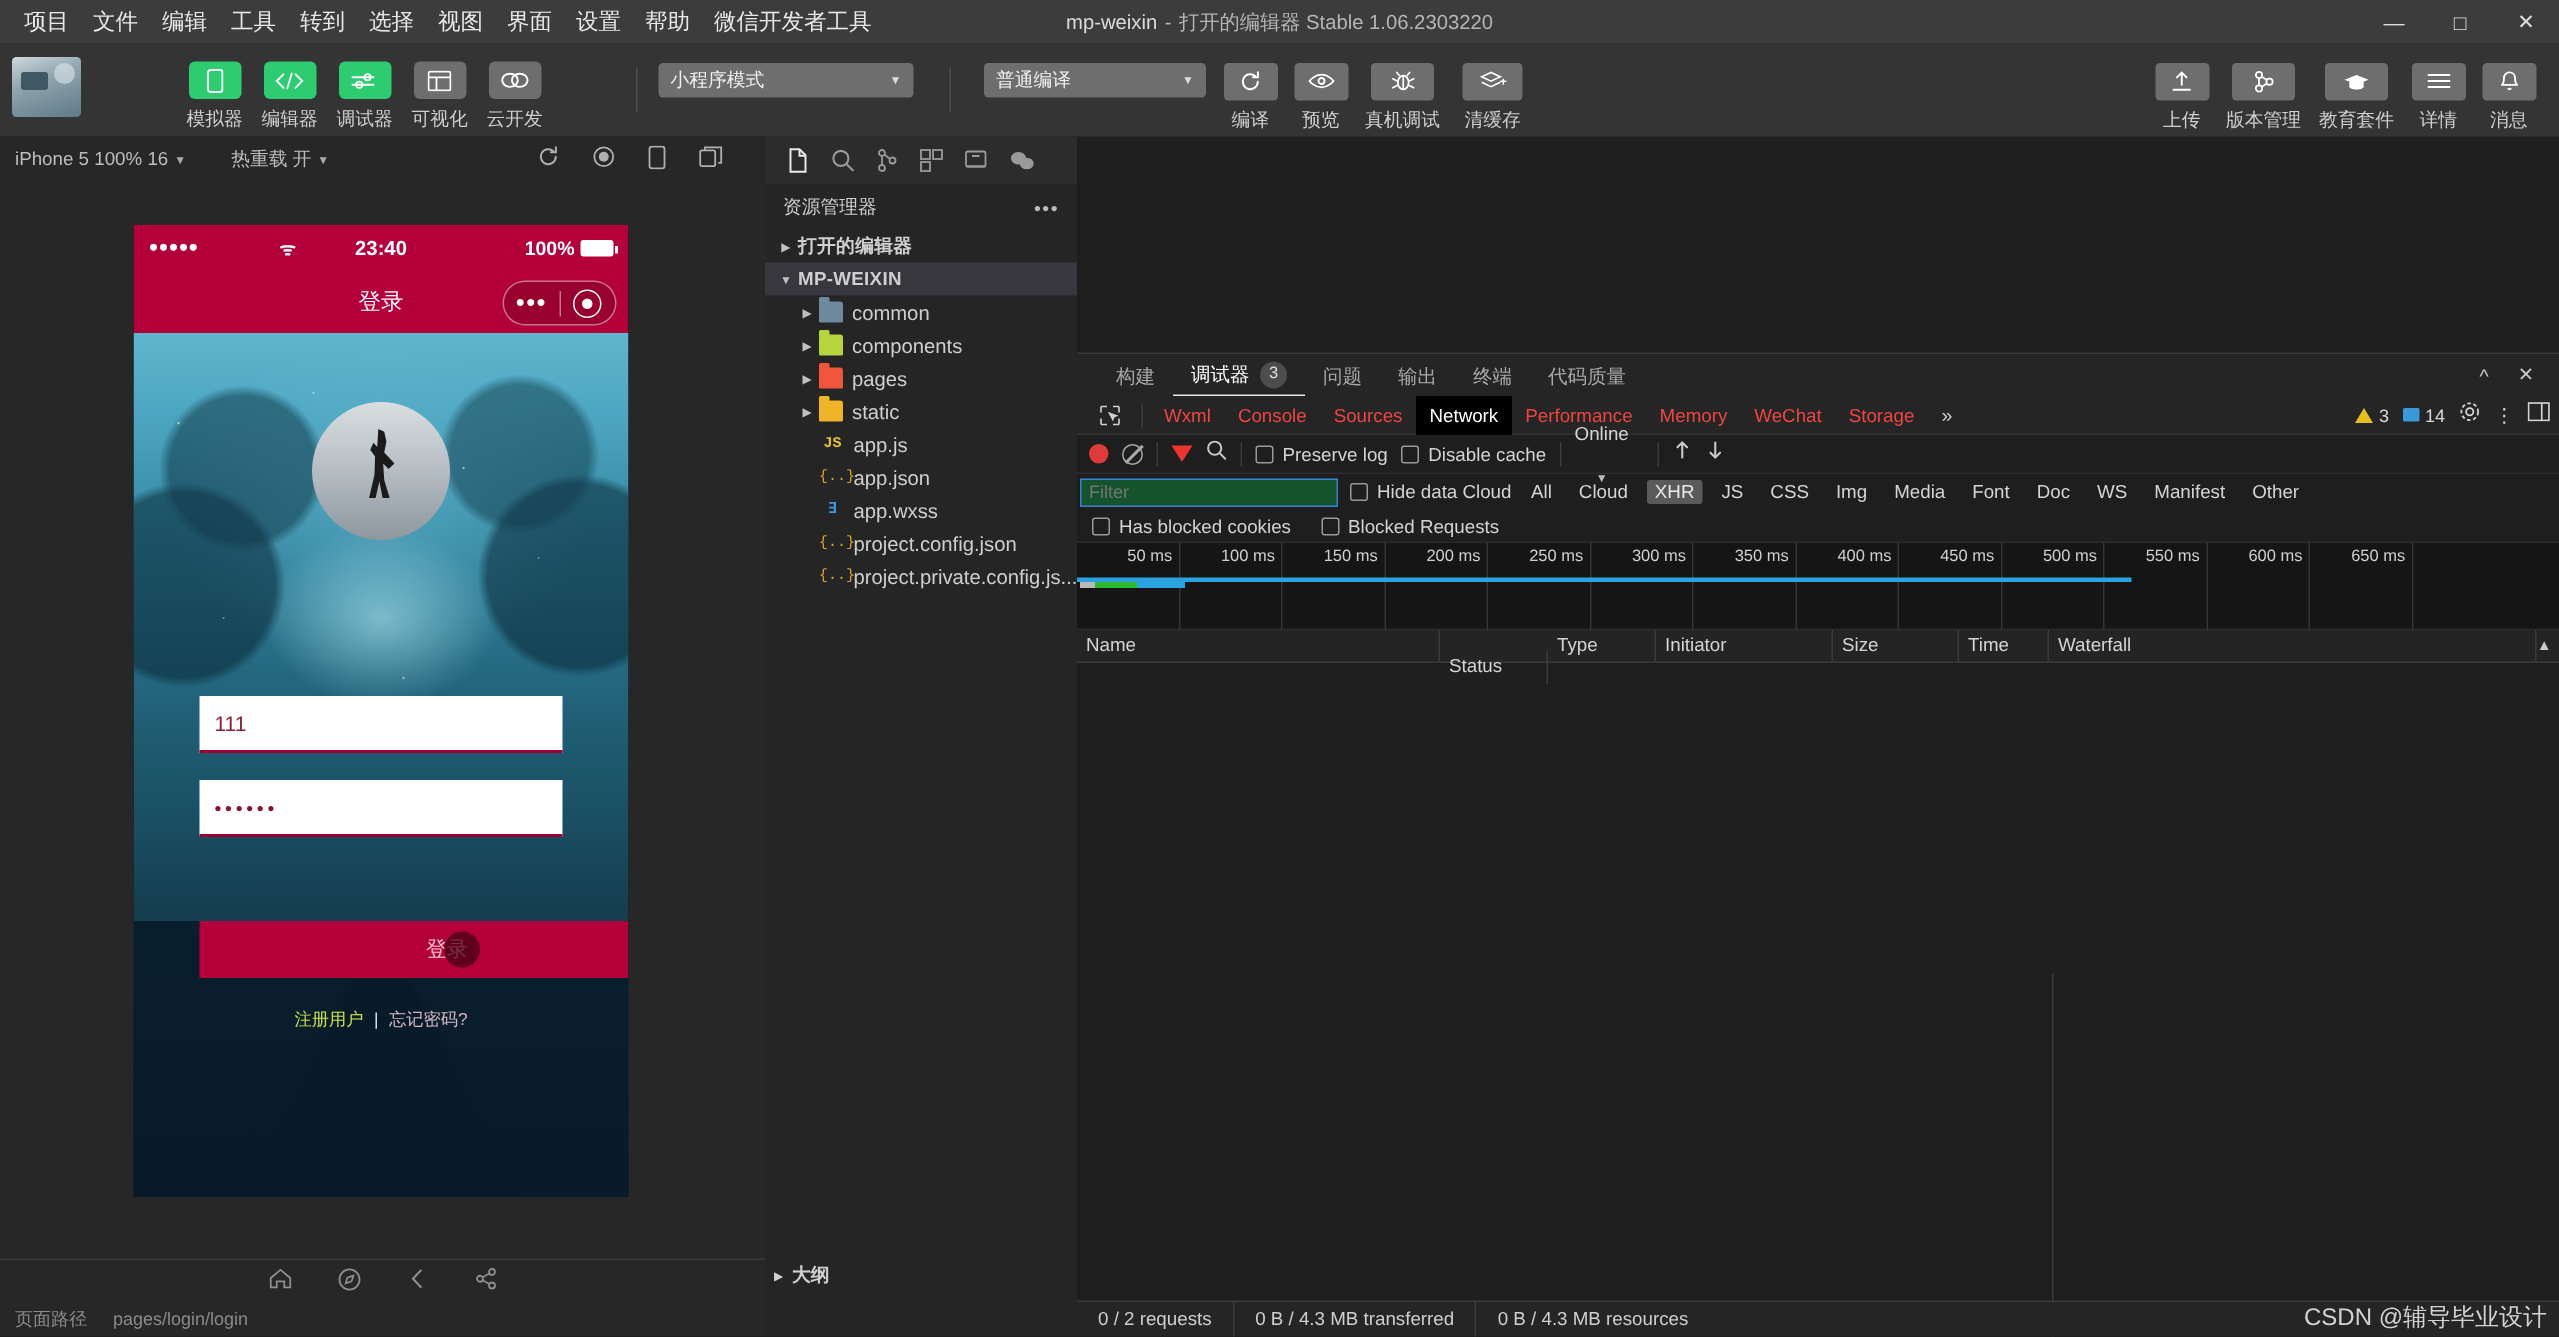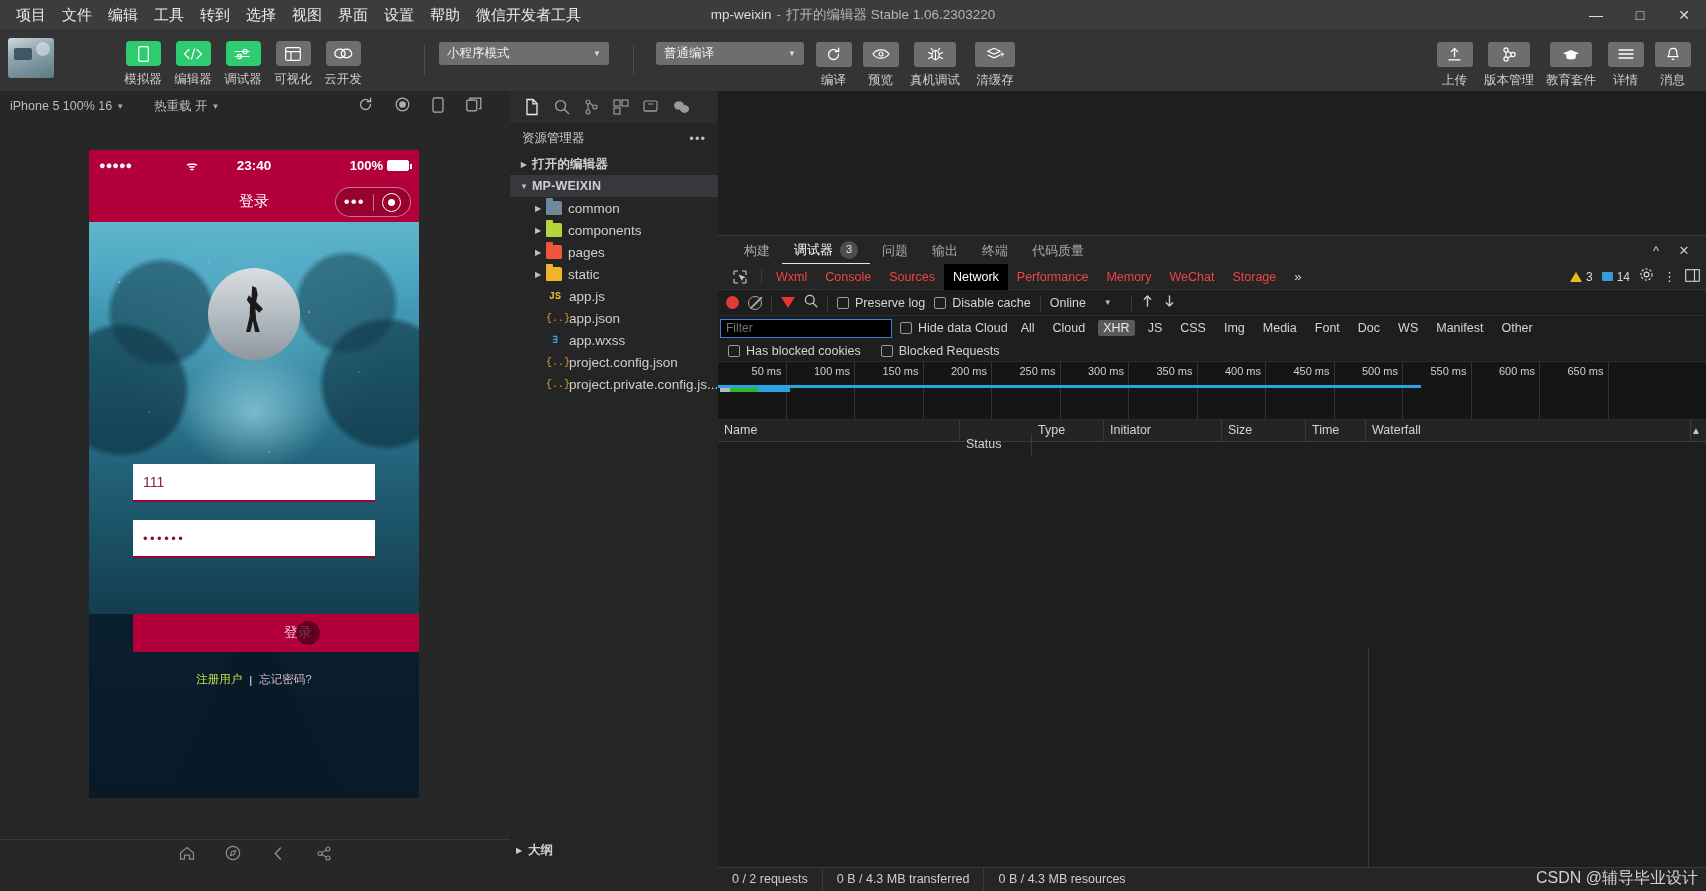--- a/index.html
+++ b/index.html
@@ -297,28 +297,28 @@
     height: 26px; display: flex; align-items: center; gap: 9px;
     padding-left: 8px; border-bottom: 1px solid #2b2b2b; background:#1e1e1e;
   }
   .rec-dot { width: 13px; height: 13px; border-radius: 50%; background: #e03b3b; }
   .clear-ico { width: 14px; height: 14px; border: 1.6px solid #a8a8a8; border-radius: 50%; position: relative; }
   .clear-ico:after{content:'';position:absolute;left:-1px;top:5px;width:16px;height:1.6px;background:#a8a8a8;transform:rotate(-45deg);}
   .vsep { width: 1px; height: 16px; background: #3c3c3c; }
   .funnel { width:0;height:0;border-left:7px solid transparent;border-right:7px solid transparent;border-top:11px solid #e33; }
   .dt-cb { display: flex; align-items: center; gap: 6px; font-size: 12.5px; color: #d4d4d4; }
   .cbx { width: 12px; height: 12px; border: 1px solid #9a9a9a; border-radius: 2px; background: transparent; flex:none;}
-  .sel-online { font-size: 12.5px; color: #d4d4d4; display:flex; align-items:center; gap:18px;}
+  .sel-online { font-size: 12.5px; color: #d4d4d4; display:flex; align-items:center; gap:18px;flex-direction:column;}
 
   .dt-filterbar {
     height: 24px; display: flex; align-items: center; gap: 8px;
     padding-left: 2px; background:#1e1e1e;
   }
   .filter-input {
-    width: 172px; height: 19px; background: #000000; border: 1px solid #3b7fd4;
+    width: 172px; height: 19px; background: #14532d; border: 1px solid #3b7fd4;
     color: #9a9a9a; font-size: 12px; padding: 0 5px; line-height: 17px;
   }
   .ftype { font-size: 12.5px; color: #d4d4d4; padding: 1px 5px; border-radius: 2px; }
   .ftype.active { background: #5a5a5a; color: #e8e8e8; }
 
   .dt-blockbar {
     height: 22px; display: flex; align-items: center; gap: 20px; padding-left: 10px;
     border-bottom: 1px solid #2b2b2b;
   }
 
@@ -651,20 +651,24 @@
             </svg>
         </span>
         <span>
           <svg width="16" height="15" viewBox="0 0 16 15">
               <circle cx="12" cy="3" r="2" fill="none" stroke="#8e8e8e" stroke-width="1.2"></circle>
               <circle cx="4" cy="7.5" r="2" fill="none" stroke="#8e8e8e" stroke-width="1.2"></circle>
               <circle cx="12" cy="12" r="2" fill="none" stroke="#8e8e8e" stroke-width="1.2"></circle>
               <path d="M5.8 6.5 10.2 4M5.8 8.5l4.4 2.5" stroke="#8e8e8e" stroke-width="1.1"></path>
             </svg>
         </span>
+      </div>
+      <div class="sim-path">
+        <span>页面路径</span>
+        <span style="padding-left:14px;">pages/login/login</span>
       </div>
     </div>
   </div>
 
   <div class="explorer">
     <div class="expl-tabs">
       <span class="eico active">
         <svg width="16" height="18" viewBox="0 0 16 18">
             <path d="M3 1.5h6l4 4v11H3z" fill="none" stroke="#eaeaea" stroke-width="1.3"></path>
             <path d="M9 1.5v4.3h4" fill="none" stroke="#eaeaea" stroke-width="1.3"></path>

